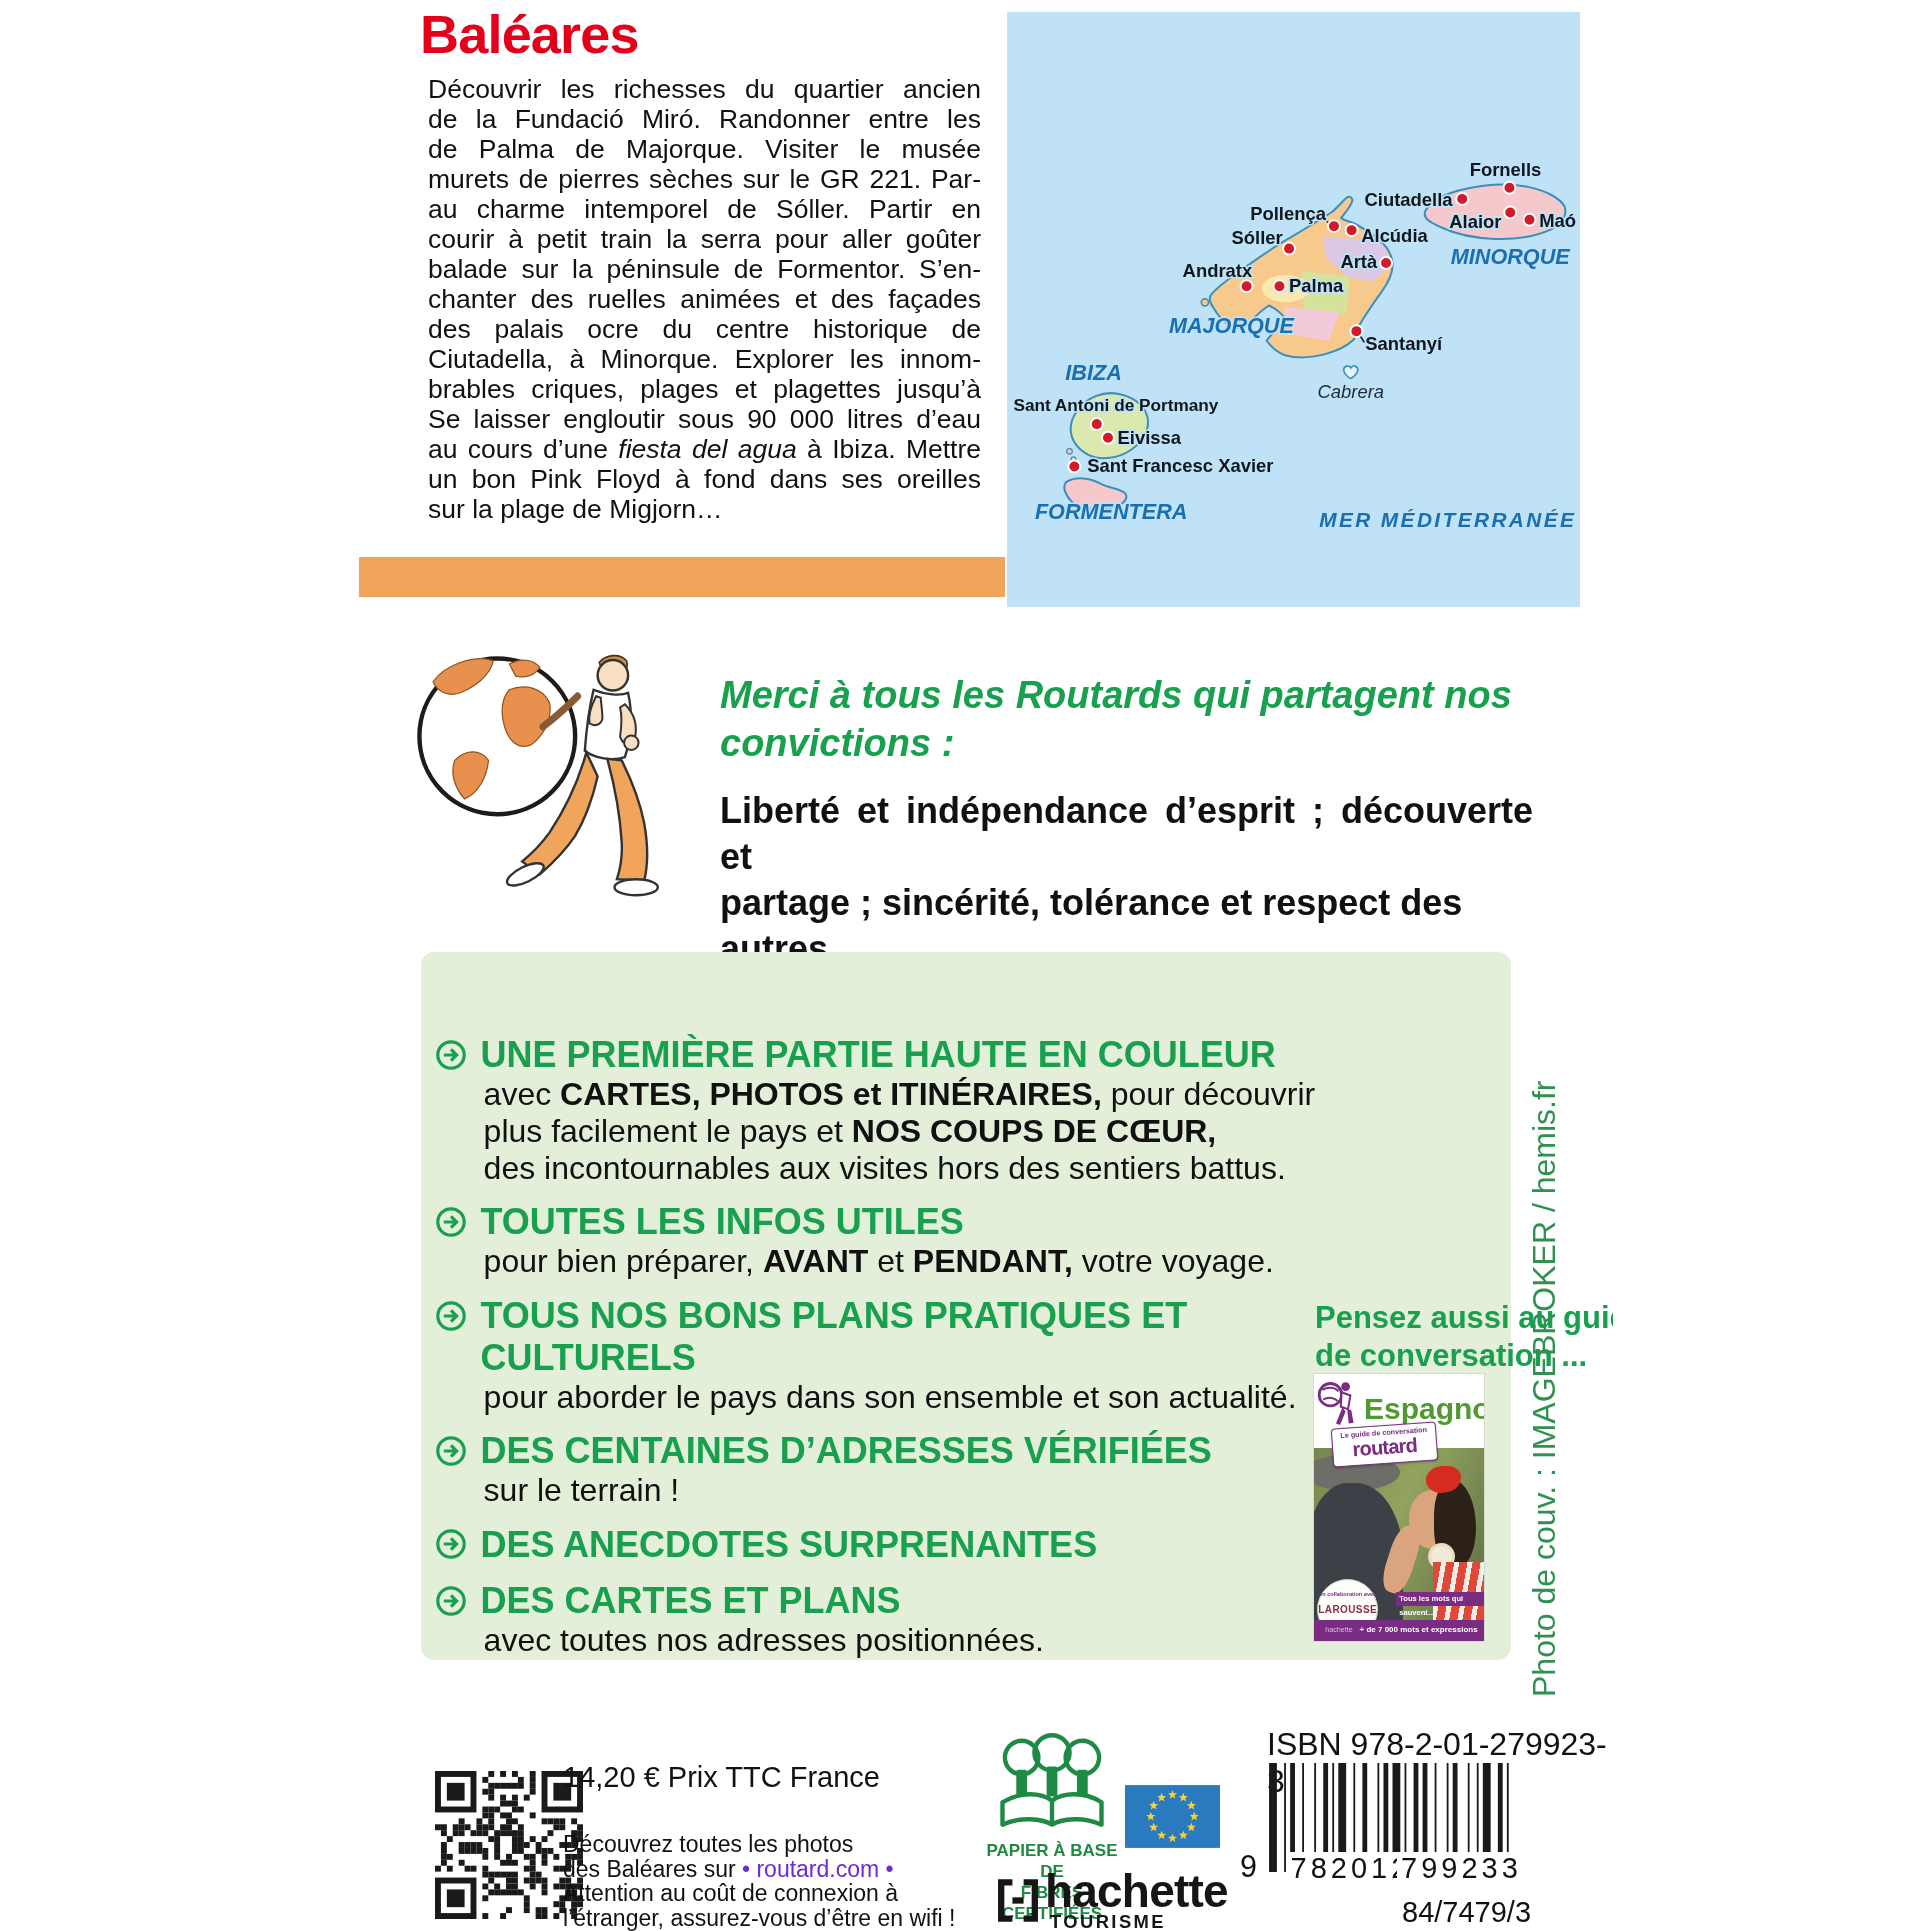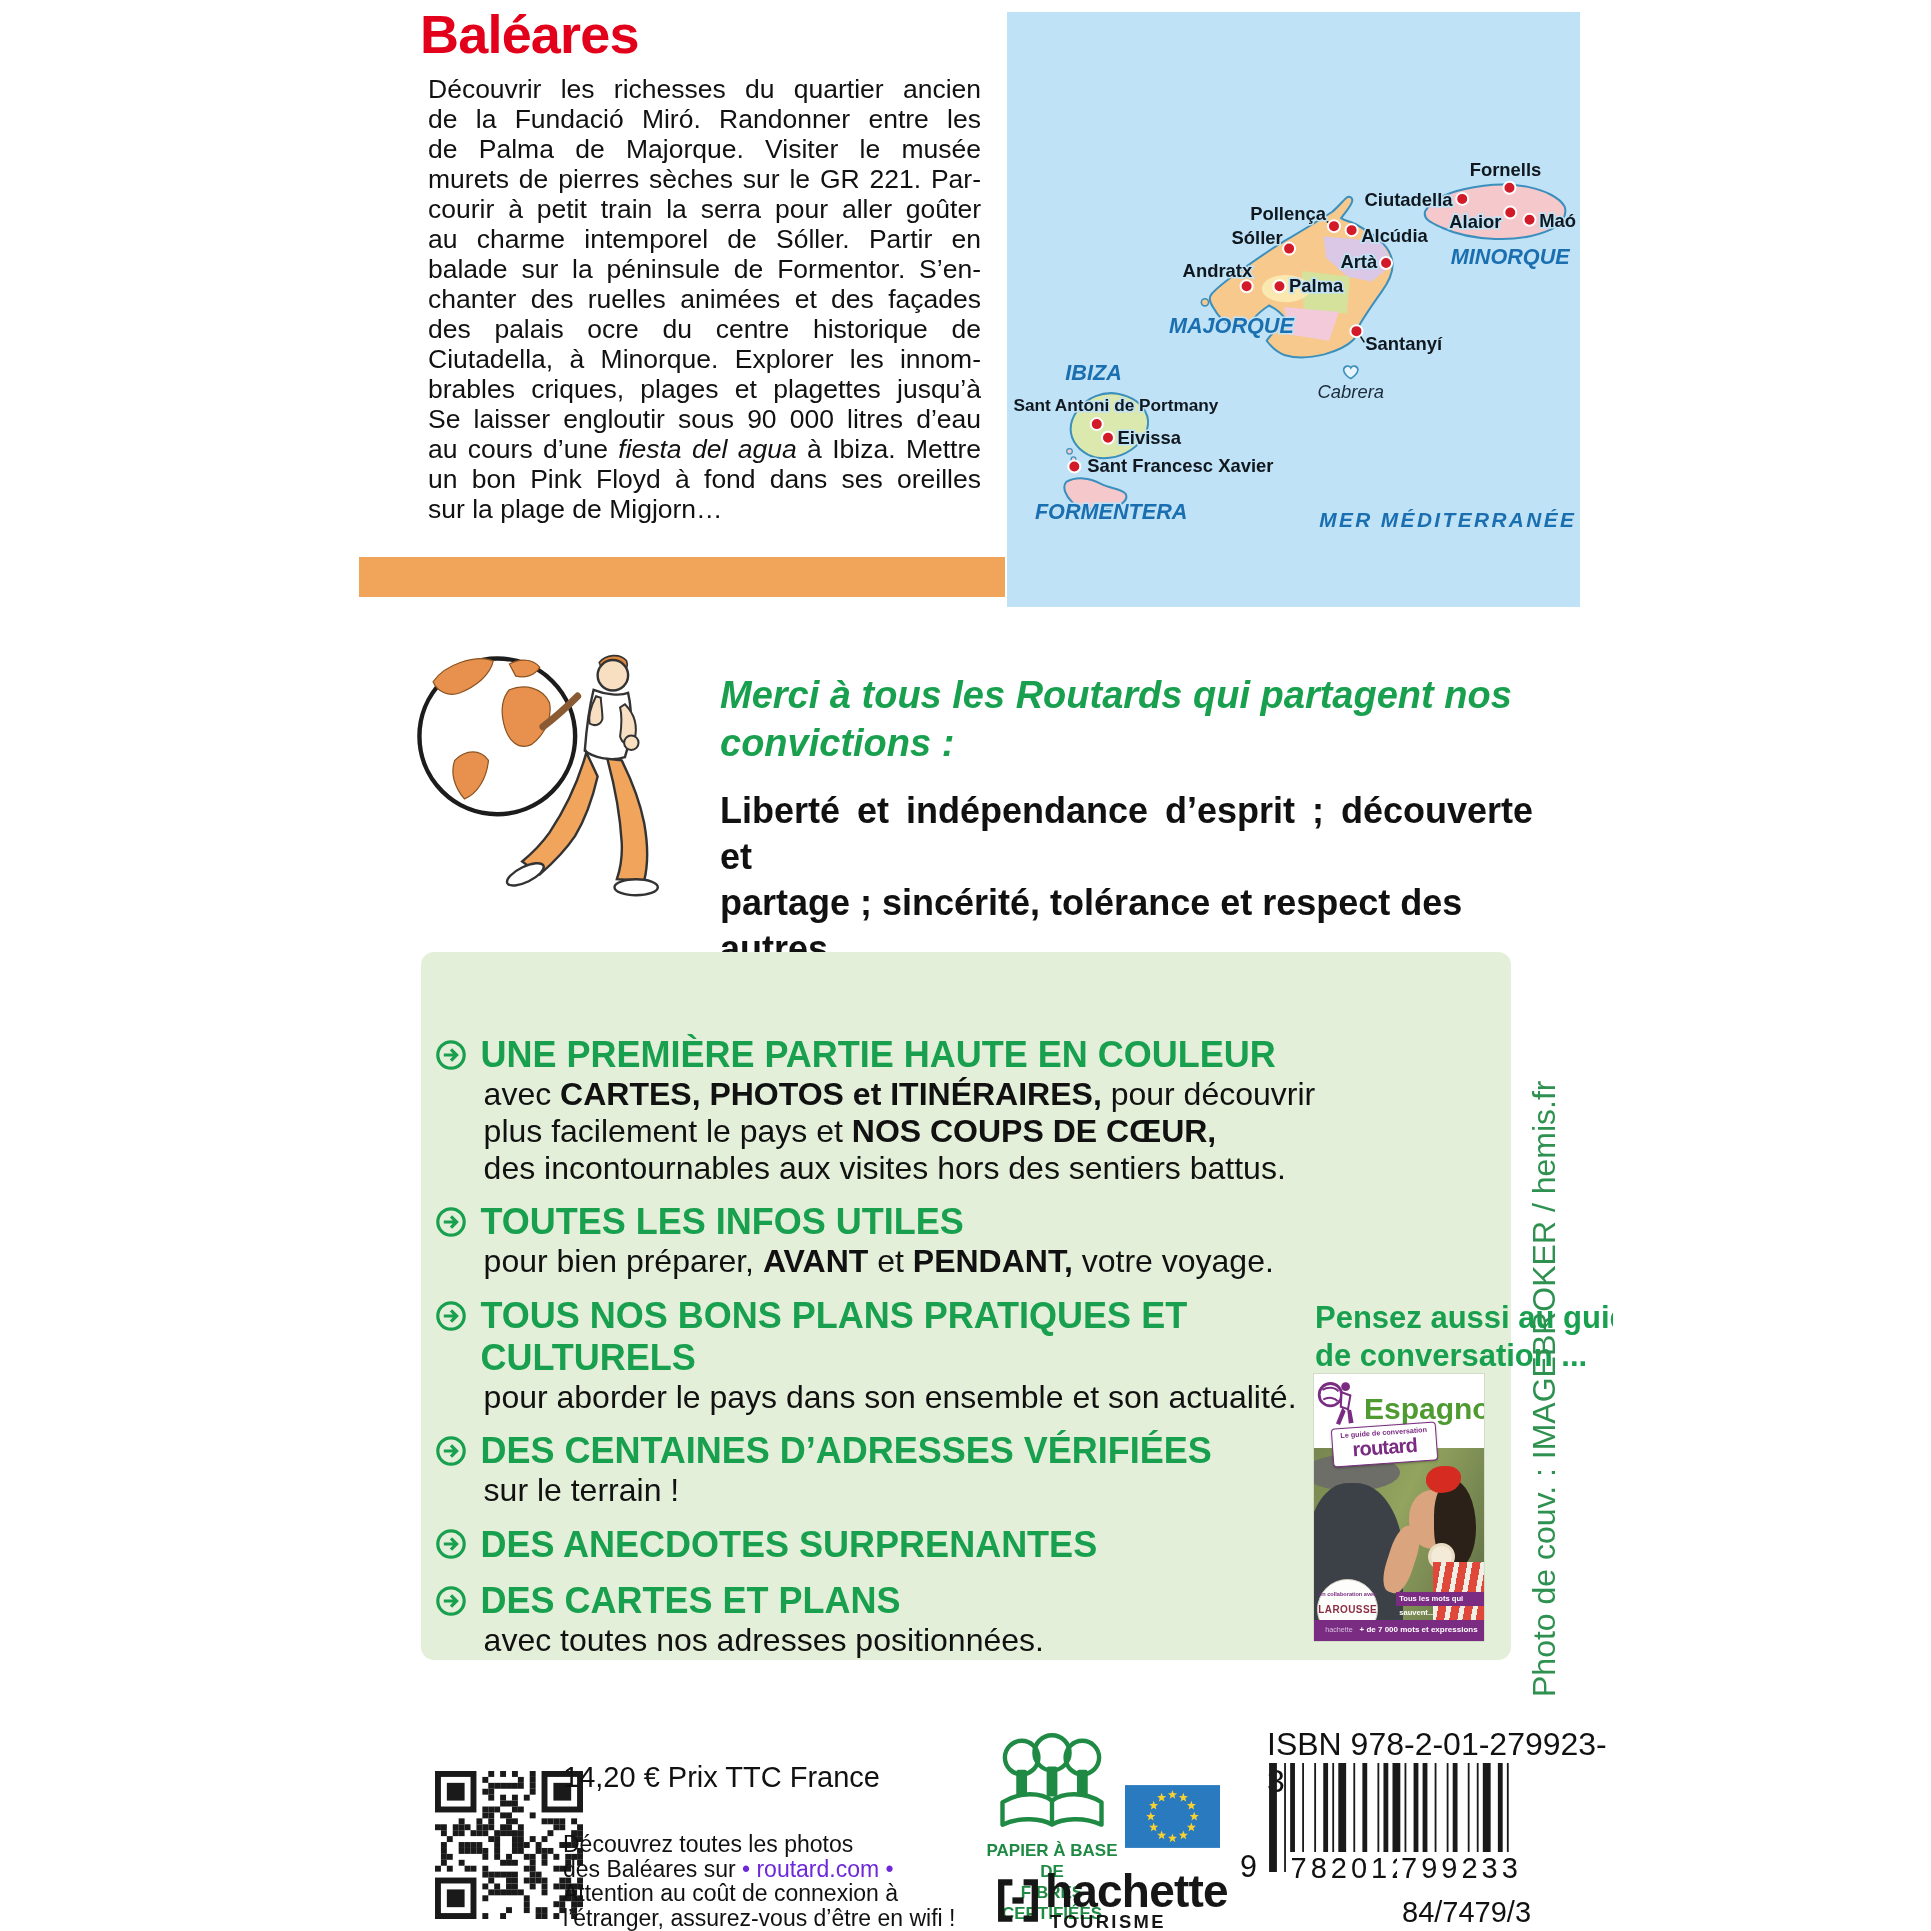--- a/index.html
+++ b/index.html
@@ -86,22 +86,22 @@
 <body>
 
 <div id="page">
 
   <div id="title">Baléares</div>
   <div id="intro">
       <div class="intro-line"><span>Découvrir les richesses du quartier ancien</span></div>
       <div class="intro-line"><span>de la Fundació Miró. Randonner entre les</span></div>
       <div class="intro-line"><span>de Palma de Majorque. Visiter le musée</span></div>
       <div class="intro-line"><span>murets de pierres sèches sur le GR 221. Par-</span></div>
+      <div class="intro-line"><span>au charme intemporel de Sóller. Partir en</span></div>
       <div class="intro-line"><span>courir à petit train la serra pour aller goûter</span></div>
-      <div class="intro-line"><span>au charme intemporel de Sóller. Partir en</span></div>
       <div class="intro-line"><span>balade sur la péninsule de Formentor. S’en-</span></div>
       <div class="intro-line"><span>chanter des ruelles animées et des façades</span></div>
       <div class="intro-line"><span>des palais ocre du centre historique de</span></div>
       <div class="intro-line"><span>Ciutadella, à Minorque. Explorer les innom-</span></div>
       <div class="intro-line"><span>brables criques, plages et plagettes jusqu’à</span></div>
       <div class="intro-line"><span>Se laisser engloutir sous 90 000 litres d’eau</span></div>
       <div class="intro-line"><span>au cours d’une </span><span class="it">fiesta del agua</span><span> à Ibiza. Mettre</span></div>
       <div class="intro-line"><span>un bon Pink Floyd à fond dans ses oreilles</span></div>
       <div class="intro-line last"><span>sur la plage de Migjorn…</span></div>
     </div>

